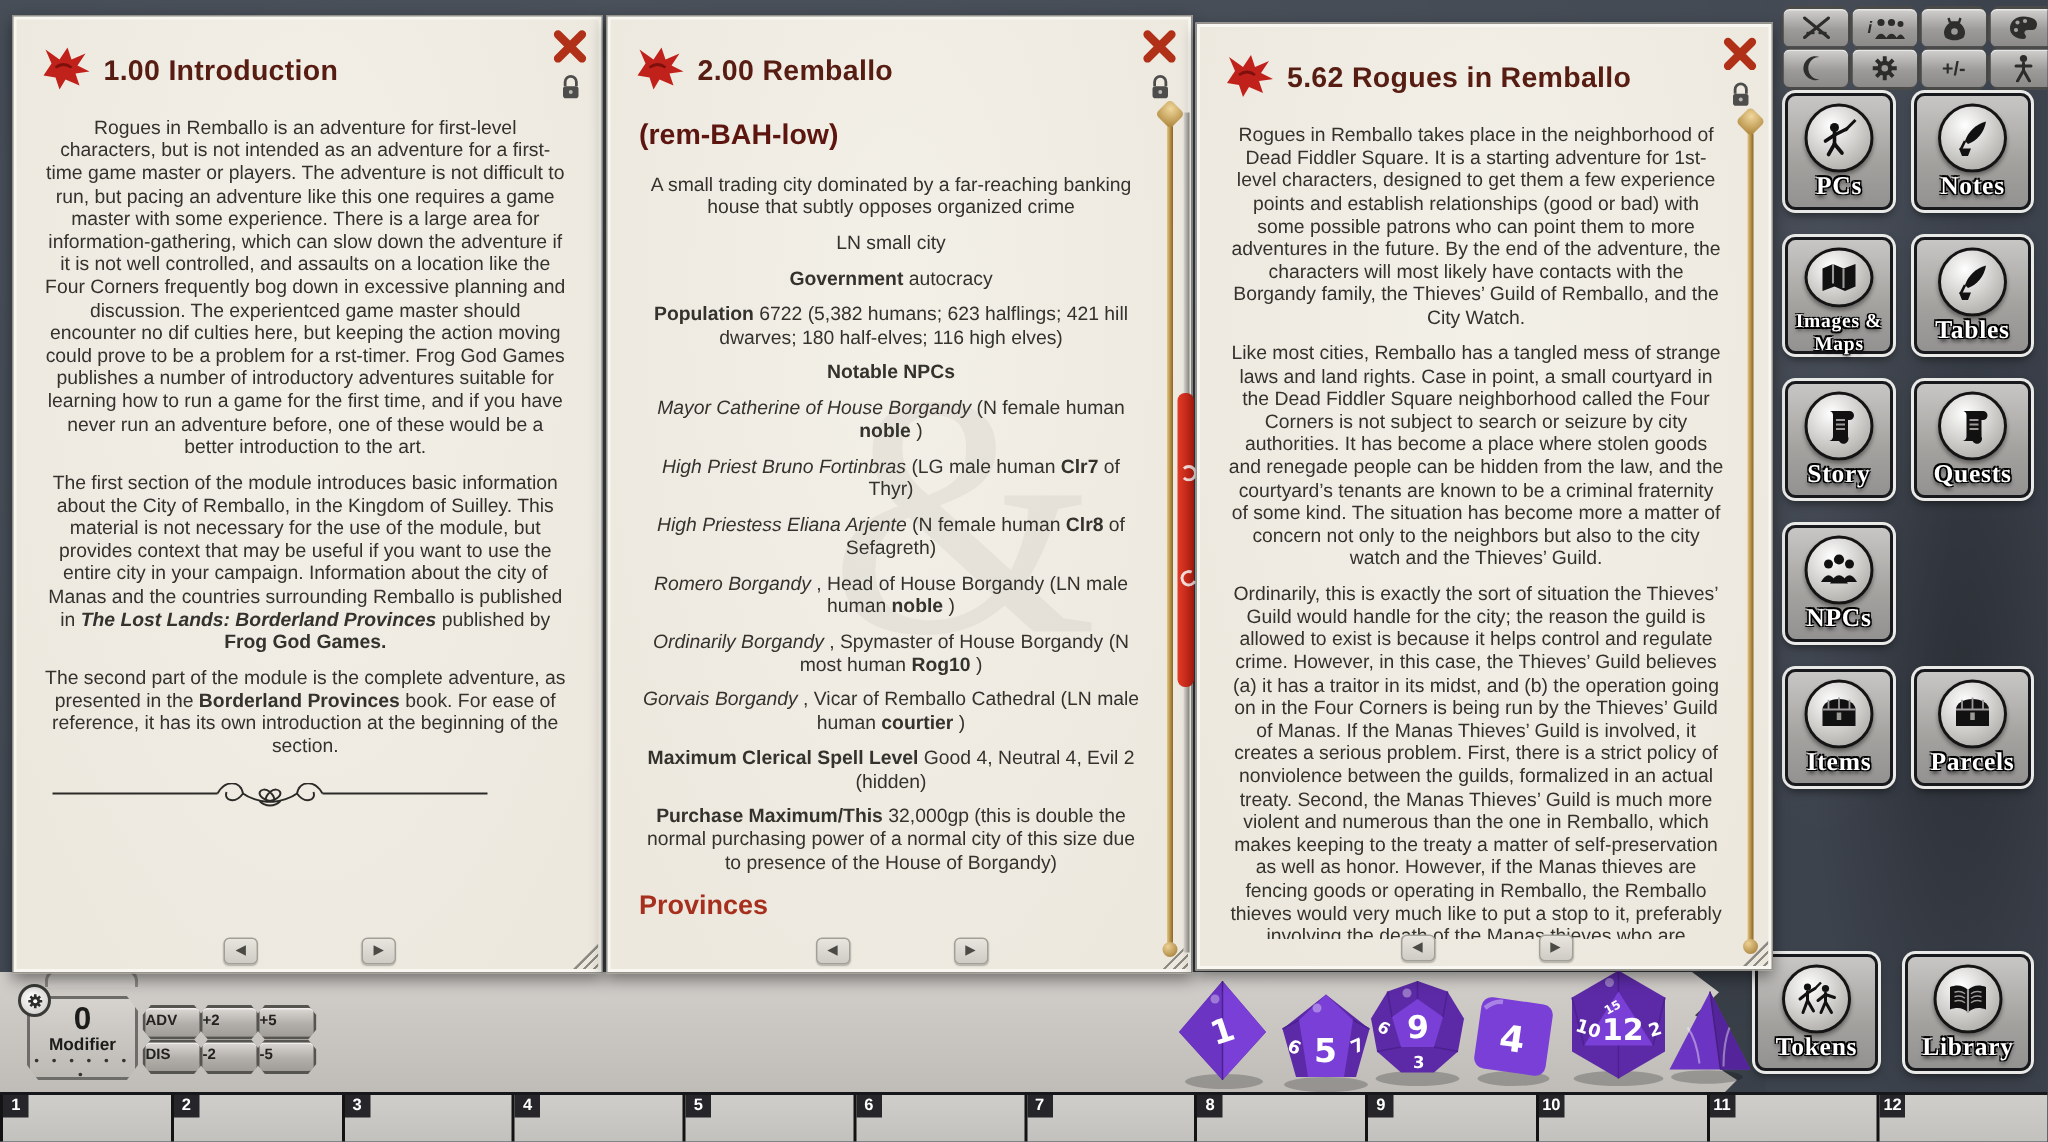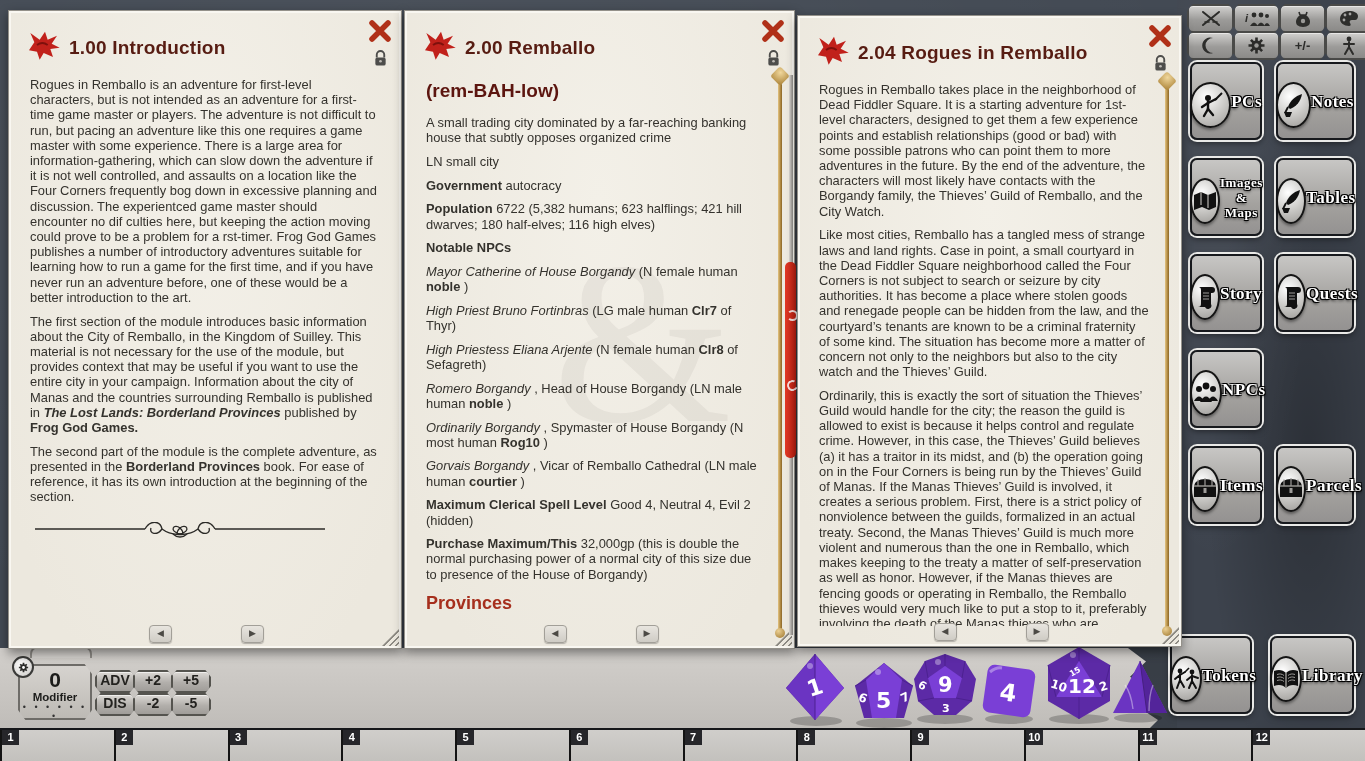--- a/index.html
+++ b/index.html
@@ -36,21 +36,21 @@
     position:absolute;left:60px;top:26px;
     font-size:19px;font-weight:bold;color:#571c12;letter-spacing:.2px;
   }
   .close-x{position:absolute;right:9px;top:8px;width:24px;height:24px;cursor:pointer;}
   .lock{position:absolute;right:13px;top:38px;}
   .body{
     position:absolute;left:21px;right:24px;top:66px;bottom:20px;overflow:hidden;
     font-size:12.9px;line-height:15.2px;color:#34322d;
   }
   #w2 .body,#w3 .body{right:32px;}
-  .body p{margin:0 0 8.5px 0;}
+  .body p{margin:0 0 8.5px 0;text-align:center;}
   .h2dark{font-size:19px;line-height:24px;font-weight:bold;color:#5c150f;margin:2px 0 12px 0;}
   .h2red{font-size:18px;line-height:22px;font-weight:bold;color:#a62f1d;margin:10px 0 12px 0;}
   .divider{margin:18px 0 0 0;text-align:center;}
   .watermark{
     position:absolute;left:38%;top:200px;font-family:"Liberation Serif",serif;
     font-size:230px;color:rgba(60,55,45,.06);pointer-events:none;
   }
   .navbtn{
     position:absolute;bottom:5px;width:21px;height:16px;border:1px solid #a29f98;border-radius:4px;
     background:linear-gradient(180deg,#e8e5df,#cfccc5);color:#4c4a45;font-size:9px;line-height:15px;
@@ -95,21 +95,21 @@
     background:linear-gradient(180deg,#d2d1cf,#9c9b99 55%,#8b8a88);
     border:2px solid #4a4a48;box-shadow:0 0 0 1px #21242a, inset 0 1px 0 rgba(255,255,255,.5);
     display:flex;align-items:center;justify-content:center;color:#2c2c2a;
     font-weight:bold;font-size:13px;
     clip-path:polygon(12% 0,88% 0,100% 25%,100% 75%,88% 100%,12% 100%,0 75%,0 25%);
   }
   .bigbtn{
     position:absolute;border-radius:7px;cursor:pointer;
     background:linear-gradient(180deg,#c9c8c6,#a3a19e 60%,#939190);
     box-shadow:inset 0 0 0 2px #17191d, 0 0 0 2px #e9e9e7, 0 3px 6px rgba(0,0,0,.5);
-    display:flex;align-items:center;justify-content:flex-start;
+    display:flex;flex-direction:column;align-items:center;justify-content:flex-start;
   }
   .emblem{
     margin-top:7px;width:42px;height:42px;border-radius:50%;
     background:radial-gradient(circle at 38% 30%,#ffffff,#c9c8c5 55%,#9e9c99);
     border:2px solid #141414;display:flex;align-items:center;justify-content:center;
     box-shadow:0 2px 3px rgba(0,0,0,.4);
   }
   .biglabel{
     margin-top:1px;font-family:"Liberation Serif",serif;font-weight:bold;
     font-size:17px;color:#fff;text-align:center;line-height:15px;letter-spacing:.5px;
@@ -133,21 +133,21 @@
     position:absolute;left:12px;top:656px;width:18px;height:18px;border-radius:50%;
     background:radial-gradient(circle at 40% 35%,#fff,#c9c7c3);border:2px solid #3a3a38;
     display:flex;align-items:center;justify-content:center;cursor:pointer;z-index:5;
   }
   .modbtn{
     position:absolute;width:36px;height:19px;cursor:pointer;
     background:linear-gradient(180deg,#dcd9d5,#b2afab 55%,#a09d99);
     border:2px solid #55544f;border-radius:5px;
     box-shadow:inset 0 1px 0 rgba(255,255,255,.6),0 1px 2px rgba(0,0,0,.3);
     clip-path:polygon(14% 0,86% 0,100% 30%,100% 70%,86% 100%,14% 100%,0 70%,0 30%);
-    font-size:14px;font-weight:bold;color:#23221f;text-align:center;line-height:17px;
+    font-size:10px;font-weight:bold;color:#23221f;text-align:left;line-height:17px;
   }
   
   .hotbar{
     position:absolute;left:0;top:728px;width:1365px;height:33px;
     background:linear-gradient(180deg,#d0cecb,#c2c0bc);border-top:2px solid #16171a;z-index:40;
   }
   .hotseg{position:absolute;top:0;height:33px;border-left:2px solid #131313;}
   .hottab{
     position:absolute;left:0;top:0;min-width:13px;height:15px;padding:0 2px;
     background:#26262a;color:#fff;font-size:11px;font-weight:bold;line-height:15px;text-align:center;
@@ -468,21 +468,21 @@
 </div>
 
 <div class="win" id="w3">
   <div class="titlebar">
     <span class="title-icon">
       <svg width="36" height="32" viewBox="0 0 27 24">
           <path d="M3,16 L7,10 L4,3 L11,8 L15,2 L17,8 L24,5 L20,11 L26,14 L19,15 L21,21 L14,18 L11,23 L9,17 Z" fill="#c1211b"></path>
           <path d="M9,12 q4,-3 8,0" stroke="#7e100c" stroke-width="1.4" fill="none"></path>
         </svg>
     </span>
-    <span class="win-title">2.04 Rogues in Remballo</span>
+    <span class="win-title">5.62 Rogues in Remballo</span>
   </div>
   <div class="close-x">
     <svg width="24" height="24" viewBox="0 0 24 24">
         <path d="M4,4 L20,20 M20,4 L4,20" stroke="#b03018" stroke-width="5.5" stroke-linecap="round"></path>
       </svg>
   </div>
   <div class="lock">
     <svg width="15" height="18" viewBox="0 0 16 19">
         <path d="M4,9 V6 a4,4 0 0 1 8,0 V9" fill="none" stroke="#4d4d4b" stroke-width="2"></path>
         <rect x="2.5" y="9" width="11" height="8.5" rx="2" fill="#4d4d4b"></rect>

